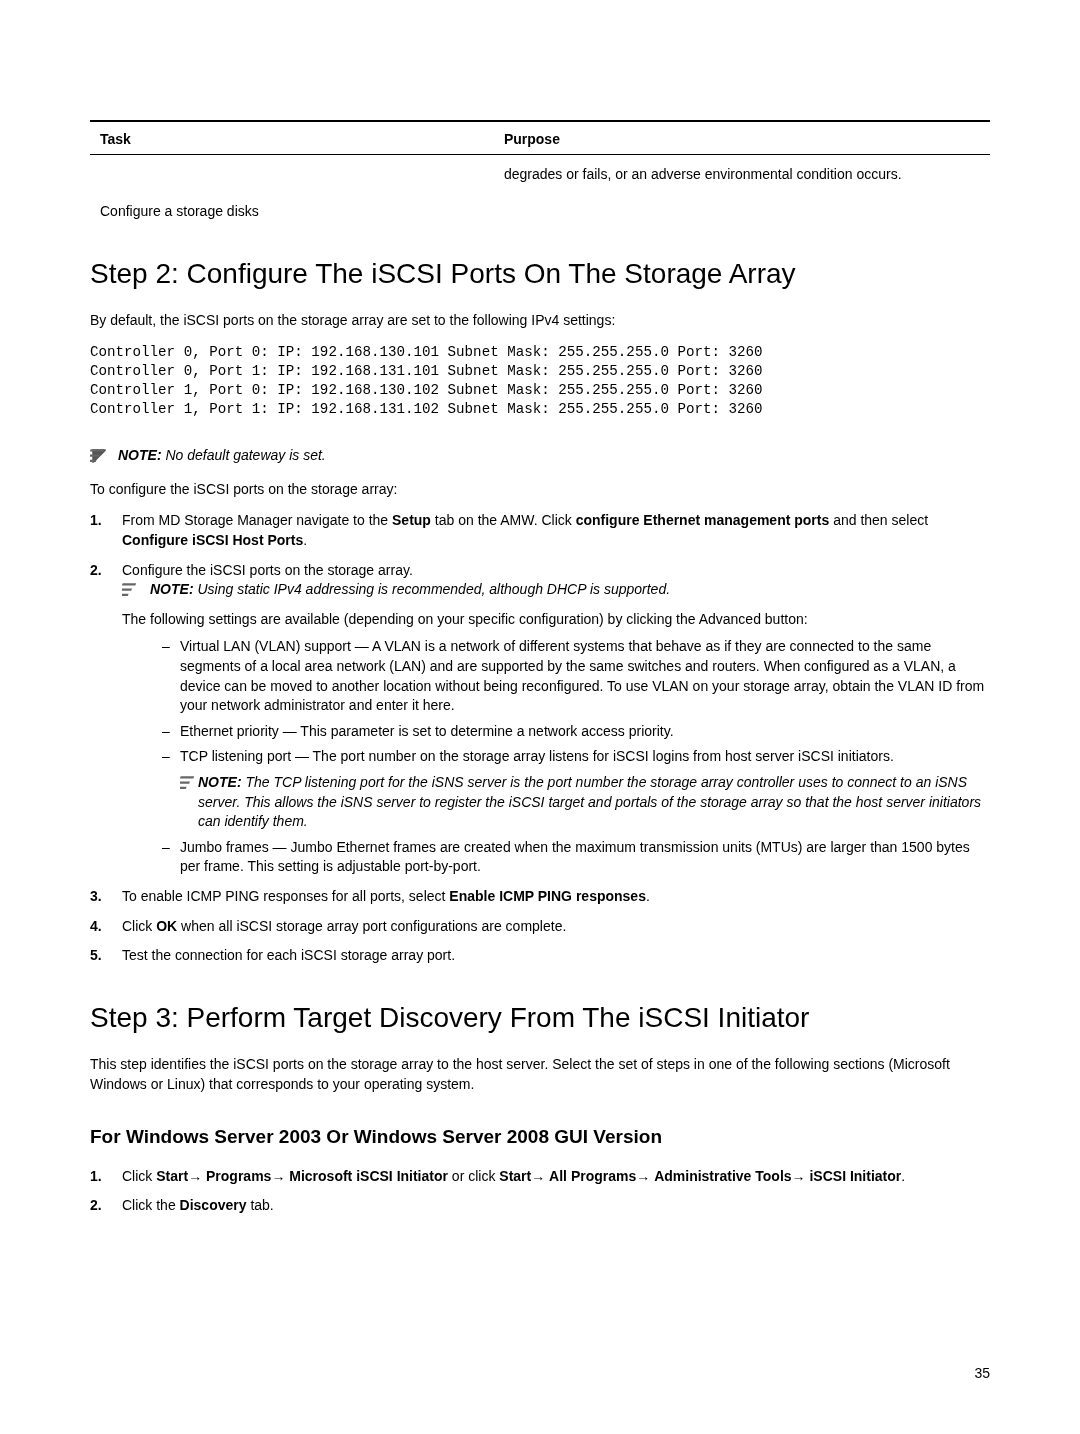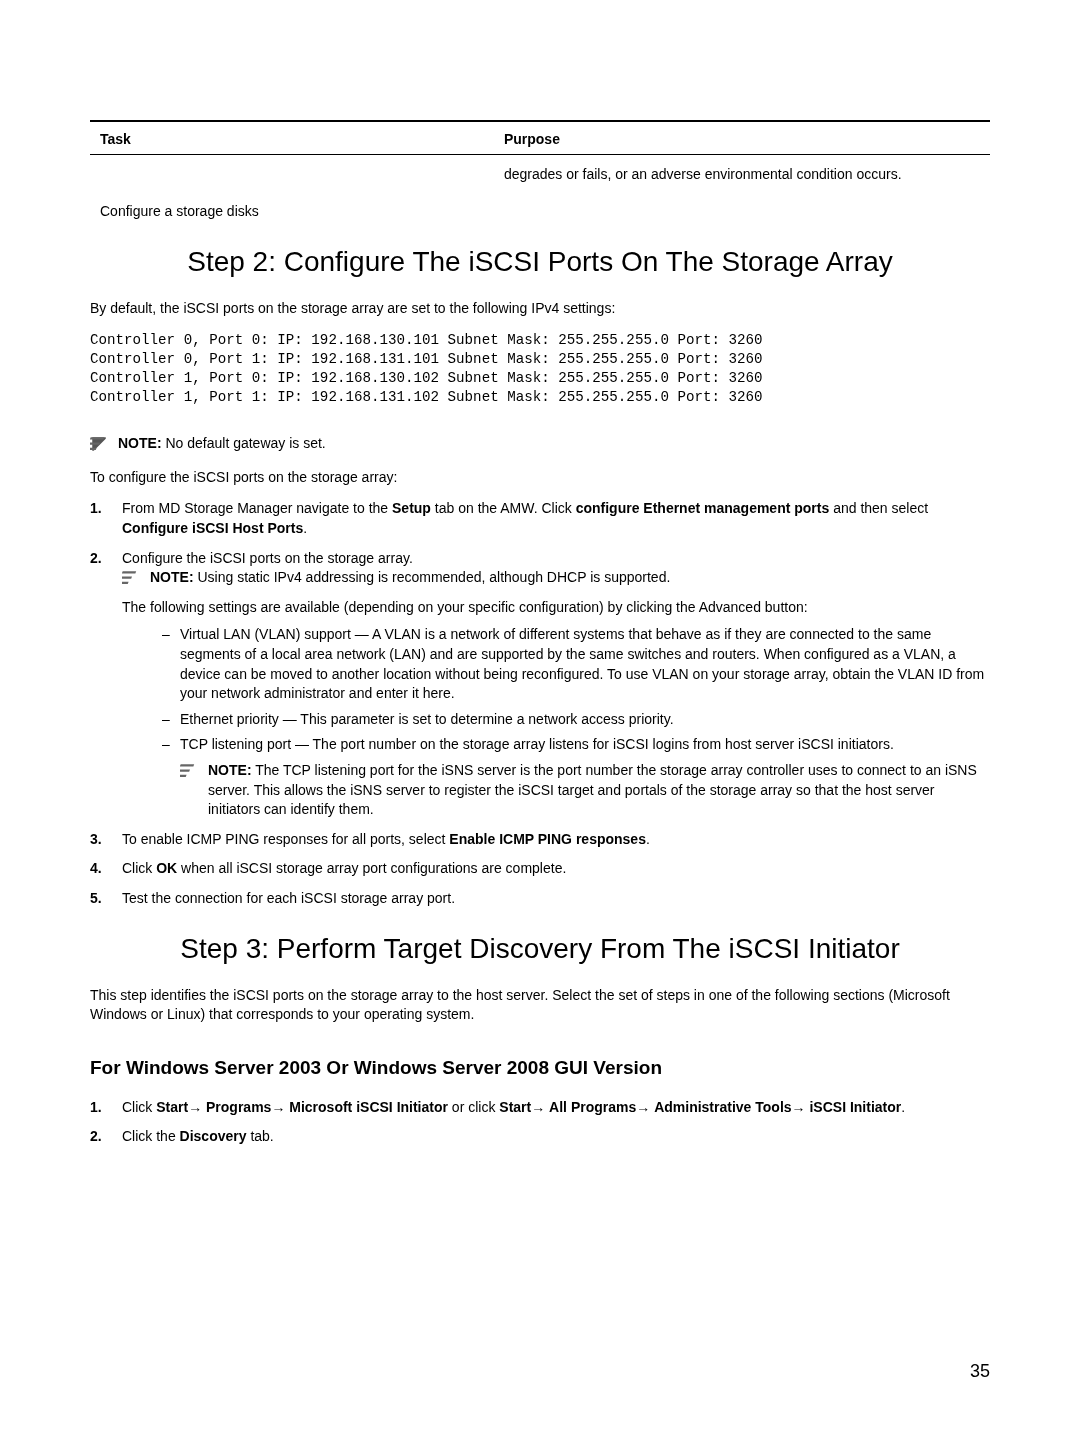--- a/index.html
+++ b/index.html
@@ -17,24 +17,23 @@
     .top-rule { border-top: 2px solid #000; margin-bottom: 4px; }
     .table-header { display: flex; font-weight: bold; padding: 4px 0; }
     .col-task { width: 45%; padding-left: 10px; }
     .col-purpose { width: 55%; margin-left: 16px; }
     .table-rule { border-top: 1px solid #000; margin-bottom: 10px; }
     .table-row { display: flex; margin-bottom: 18px; justify-content: space-between; }
     .table-body { font-size: 14px; }
     h2.section-title {
       font-size: 28px;
       font-weight: normal;
-      margin-top: 20px;
+      margin-top: 32px;
       margin-bottom: 18px;
       padding-left: 0;
-      text-align: center;
     }
     .body-text {
       margin-bottom: 12px;
       padding-left: 0;
     }
     pre.code {
       font-family: "Courier New", monospace;
       font-size: 14.2px;
       white-space: pre;
       margin-bottom: 27px;
@@ -46,21 +45,21 @@
       margin-bottom: 14px;
       gap: 10px;
     }
     .note-icon {
       flex-shrink: 0;
       width: 18px;
       height: 18px;
       margin-top: 1px;
     }
     .note-icon svg { width: 18px; height: 18px; display: block; }
-    .note-text { flex: 1; }
+    .note-text { flex: 1; font-style: italic; }
     .note-text b { font-weight: bold; }
     ol.steps { list-style: none; counter-reset: step; padding-left: 0; }
     ol.steps > li {
       counter-increment: step;
       position: relative;
       padding-left: 32px;
       margin-bottom: 10px;
     }
     ol.steps > li::before {
       content: counter(step) ".";
@@ -89,36 +88,36 @@
       margin-bottom: 6px;
     }
     ul.sublist > li::before {
       content: "–";
       position: absolute;
       left: 0;
     }
     .sub-note {
       display: flex;
       align-items: flex-start;
-      gap: 10px;
+      gap: 0;
       margin-top: 6px;
       margin-bottom: 6px;
       padding-left: 0;
     }
     h3.subsection {
       font-size: 19px;
       font-weight: bold;
       margin-top: 30px;
       margin-bottom: 16px;
     }
     .page-num {
       position: absolute;
       bottom: 50px;
       right: 90px;
-      font-size: 18px;
+      font-size: 14px;
     }
     b { font-weight: bold; }
   </style>
 </head>
 <body>
 
 <div class="top-rule"></div>
 <div class="table-header">
   <div class="col-task">Task</div>
   <div class="col-purpose">Purpose</div>
@@ -196,20 +195,21 @@
                   <rect x="2" y="10" width="15" height="3" fill="#666" transform="skewX(-20)"></rect>
                   <rect x="2" y="17" width="13" height="3" fill="#666" transform="skewX(-20)"></rect>
                 </g>
               </svg>
           </span>
           <div class="note-text">
             <b>NOTE:</b><span> The TCP listening port for the iSNS server is the port number the storage array controller uses to connect to an iSNS server. This allows the iSNS server to register the iSCSI target and portals of the storage array so that the host server initiators can identify them.</span>
           </div>
         </div>
       </li>
+      <li>Jumbo frames — Jumbo Ethernet frames are created when the maximum transmission units (MTUs) are larger than 1500 bytes per frame. This setting is adjustable port-by-port.</li>
     </ul>
   </li>
   <li>
     <span><span>To enable ICMP PING responses for all ports, select </span><b>Enable ICMP PING responses</b><span>.</span></span>
   </li>
   <li>
     <span><span>Click </span><b>OK</b><span> when all iSCSI storage array port configurations are complete.</span></span>
   </li>
   <li>
     <span>Test the connection for each iSCSI storage array port.</span>

